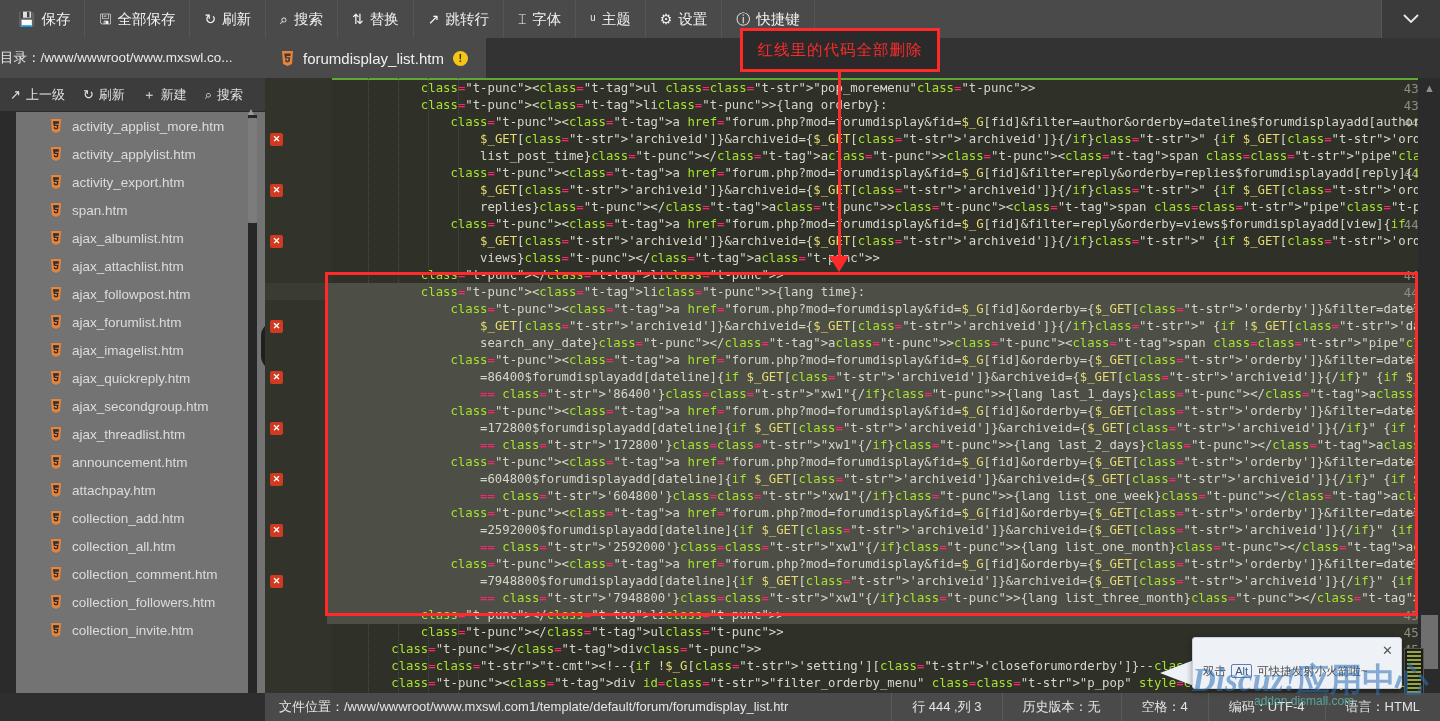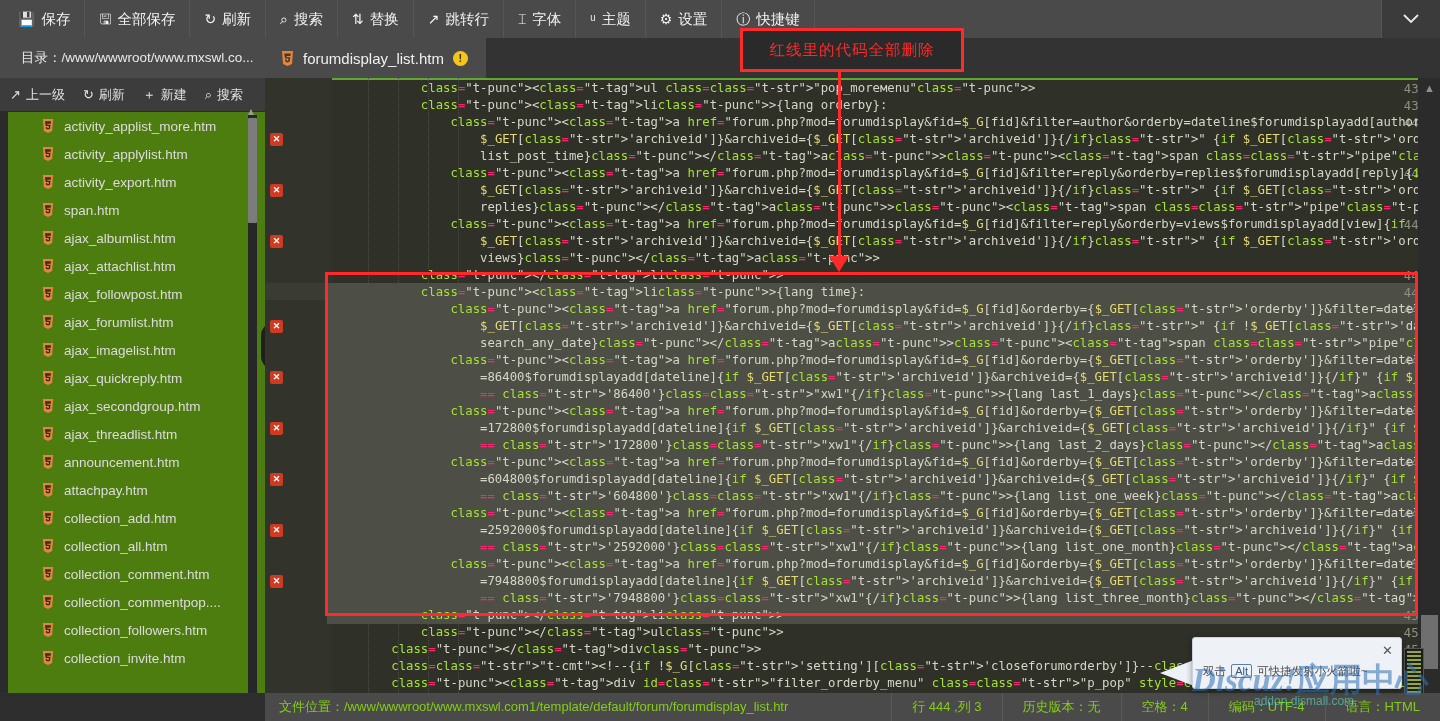--- a/index.html
+++ b/index.html
@@ -30,21 +30,21 @@
   .tb-chev {
     width: 58px; height: 38px; background: #3b3b3b;
     display: flex; align-items: center; justify-content: center;
     color: #e8e8e8; font-size: 13px;
   }
 
   
   .dirbar {
     position: absolute; top: 38px; left: 0; width: 265px; height: 40px;
     background: #4a4a4a; color: #eaeaea;
-    display: flex; align-items: center; padding-left: 21px;
+    display: flex; align-items: center; padding-left: 0;
     font-size: 13.5px; white-space: nowrap; overflow: hidden;
   }
   .tabstrip {
     position: absolute; top: 38px; left: 265px; width: 1175px; height: 40px;
     background: #333333;
   }
   .tab {
     position: absolute; left: 0; top: 0; height: 40px;
     display: flex; align-items: center; gap: 9px;
     padding: 0 18px 0 16px;
@@ -70,22 +70,22 @@
     border-bottom: 1px solid #2b2b2b;
   }
   .fb-item {
     display: flex; align-items: center; gap: 5px;
     color: #e2e2e2; font-size: 13px; padding: 0 10px 0 8px; white-space: nowrap;
   }
   .fb-item:first-child { padding-left: 10px; }
 
   
   .filelist {
-    position: absolute; top: 112px; left: 8px; width: 265px; height: 609px;
-    background: #4d7c0f; overflow: hidden;
+    position: absolute; top: 112px; left: 16px; width: 265px; height: 609px;
+    background: #737373; overflow: hidden;
   }
   .fl-row {
     display: flex; align-items: center; gap: 10px;
     height: 28px; padding-left: 34px; color: #dcdcdc; font-size: 13.5px;
     white-space: nowrap;
   }
   .fl-scroll {
     position: absolute; left: 248px; top: 115px; width: 9px; height: 600px;
     background: #272727;
   }
@@ -148,21 +148,21 @@
   .t-name  { color: #a6e22e; }
   .t-attr  { color: #a6e22e; }
   .t-str   { color: #e6db74; }
   .t-op    { color: #f92672; }
 
   
   .red-box {
     position: absolute; border: 3px solid #ff2a2a; pointer-events: none;
   }
   .ann-box {
-    position: absolute; left: 740px; top: 28px; width: 224px; height: 44px;
+    position: absolute; left: 740px; top: 28px; width: 200px; height: 44px;
     border: 3px solid #ff2a2a; background: #2a2a2a;
     color: #ff2a2a; font-size: 15.5px;
     display: flex; align-items: center; justify-content: center;
     letter-spacing: 1px;
   }
   .ann-arrow-line {
     position: absolute; left: 838px; top: 72px; width: 3px; height: 188px;
     background: #ff2a2a;
   }
   .ann-arrow-head {
@@ -198,21 +198,21 @@
     position: absolute; left: 261px; top: 322px; width: 14px; height: 48px;
     background: #1f1f1f; border-radius: 14px 0 0 14px;
     color: #cfcfcf; font-size: 11px;
     display: flex; align-items: center; justify-content: center;
   }
 
   
   .statusbar {
     position: absolute; left: 265px; top: 693px; width: 1175px; height: 28px;
     background: #4a4a4a; display: flex; align-items: center;
-    color: #84cc16; font-size: 13px;
+    color: #e5e5e5; font-size: 13px;
   }
   .sb-path { padding-left: 14px; white-space: nowrap; }
   .sb-flex { flex: 1 1 auto; }
   .sb-cell {
     padding: 0 20px; height: 28px; display: flex; align-items: center;
     border-left: 1px solid #5a5a5a; white-space: nowrap;
   }
   .statusbar-left-filler {
     position: absolute; left: 0; top: 693px; width: 265px; height: 28px;
     background: #2e2e2e;
@@ -501,29 +501,20 @@
           <span>collection_all.htm</span>
         </div>
         <div class="fl-row">
           <span>
             <svg width="12" height="14" viewBox="0 0 13 15" style="display:block">
               <path d="M1 0 H12 L11 13 L6.5 15 L2 13 Z" fill="#e8833a"></path>
               <path d="M3.2 2.4 H9.8 L9.4 5 H5.6 L5.7 6.2 H9.2 L8.7 10.6 L6.5 11.4 L4.3 10.6 L4.15 8.6 H5.6 L5.7 9.6 L6.5 9.9 L7.3 9.6 L7.45 7.6 H4.05 Z" fill="#2e2e2e"></path>
             </svg>
           </span>
           <span>collection_comment.htm</span>
-        </div>
-        <div class="fl-row">
-          <span>
-            <svg width="12" height="14" viewBox="0 0 13 15" style="display:block">
-              <path d="M1 0 H12 L11 13 L6.5 15 L2 13 Z" fill="#e8833a"></path>
-              <path d="M3.2 2.4 H9.8 L9.4 5 H5.6 L5.7 6.2 H9.2 L8.7 10.6 L6.5 11.4 L4.3 10.6 L4.15 8.6 H5.6 L5.7 9.6 L6.5 9.9 L7.3 9.6 L7.45 7.6 H4.05 Z" fill="#2e2e2e"></path>
-            </svg>
-          </span>
-          <span>collection_commentpop....</span>
         </div>
         <div class="fl-row">
           <span>
             <svg width="12" height="14" viewBox="0 0 13 15" style="display:block">
               <path d="M1 0 H12 L11 13 L6.5 15 L2 13 Z" fill="#e8833a"></path>
               <path d="M3.2 2.4 H9.8 L9.4 5 H5.6 L5.7 6.2 H9.2 L8.7 10.6 L6.5 11.4 L4.3 10.6 L4.15 8.6 H5.6 L5.7 9.6 L6.5 9.9 L7.3 9.6 L7.45 7.6 H4.05 Z" fill="#2e2e2e"></path>
             </svg>
           </span>
           <span>collection_followers.htm</span>
         </div>

